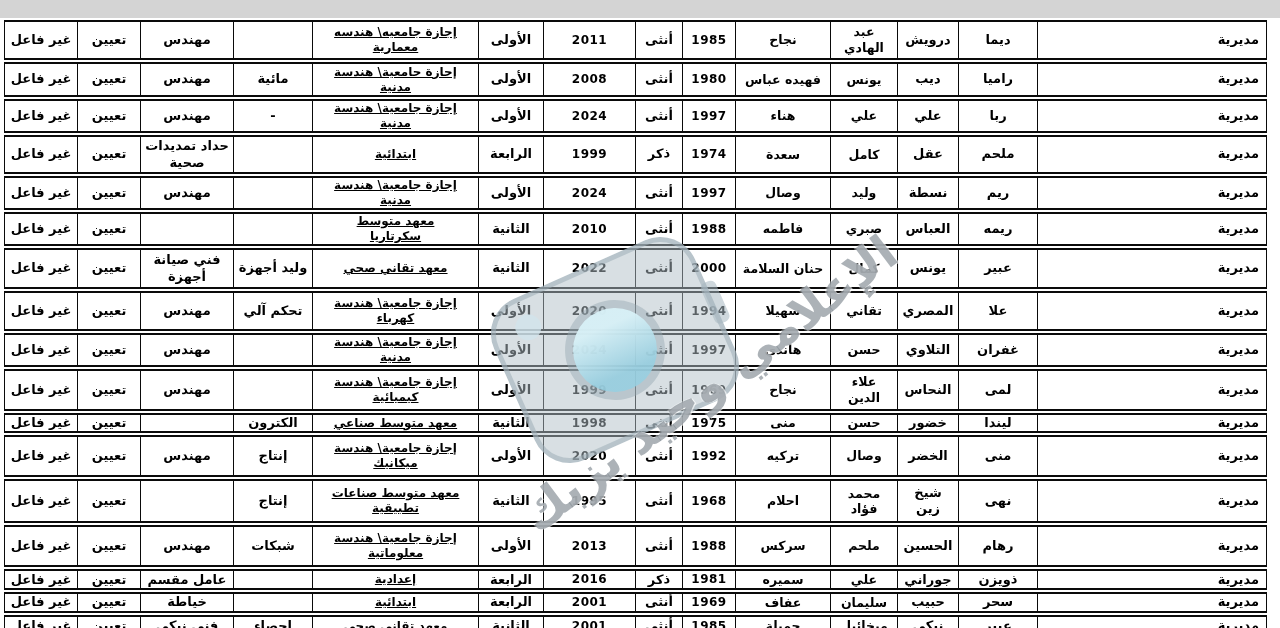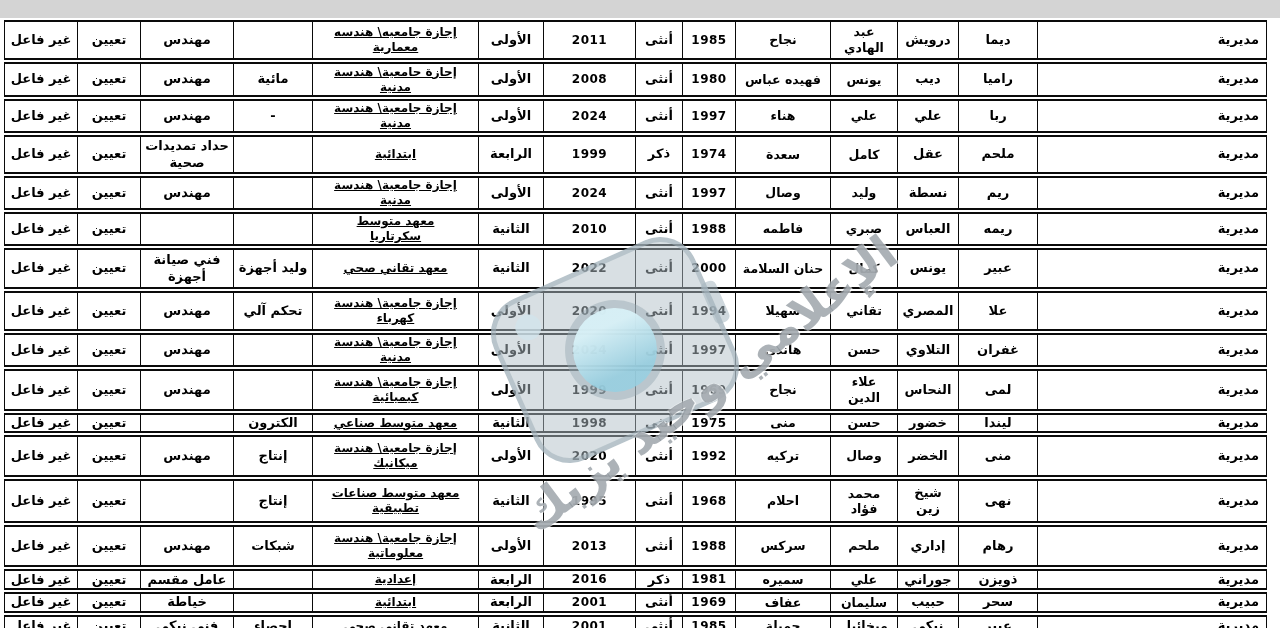--- a/index.html
+++ b/index.html
@@ -294,21 +294,21 @@
           <td class="col-category">الثانية</td>
           <td class="col-education">معهد متوسط صناعات تطبيقية</td>
           <td class="col-specialty">إنتاج</td>
           <td class="col-job_title"></td>
           <td class="col-appointment">تعيين</td>
           <td class="col-status">غير فاعل</td>
         </tr>
         <tr style="height: 42px;">
           <td class="col-directorate">مديرية</td>
           <td class="col-first_name">رهام</td>
-          <td class="col-last_name">إداري</td>
+          <td class="col-last_name">الحسين</td>
           <td class="col-father_name">ملحم</td>
           <td class="col-mother_name">سركس</td>
           <td class="col-birth_year">1988</td>
           <td class="col-gender">أنثى</td>
           <td class="col-year">2013</td>
           <td class="col-category">الأولى</td>
           <td class="col-education">إجازة جامعية\ هندسة معلوماتية</td>
           <td class="col-specialty">شبكات</td>
           <td class="col-job_title">مهندس</td>
           <td class="col-appointment">تعيين</td>

